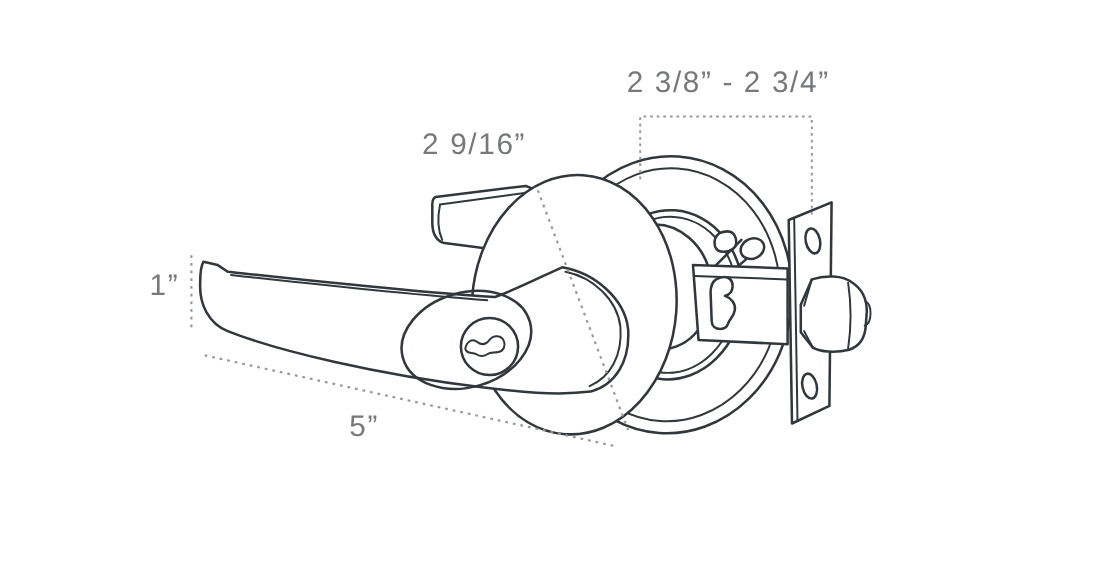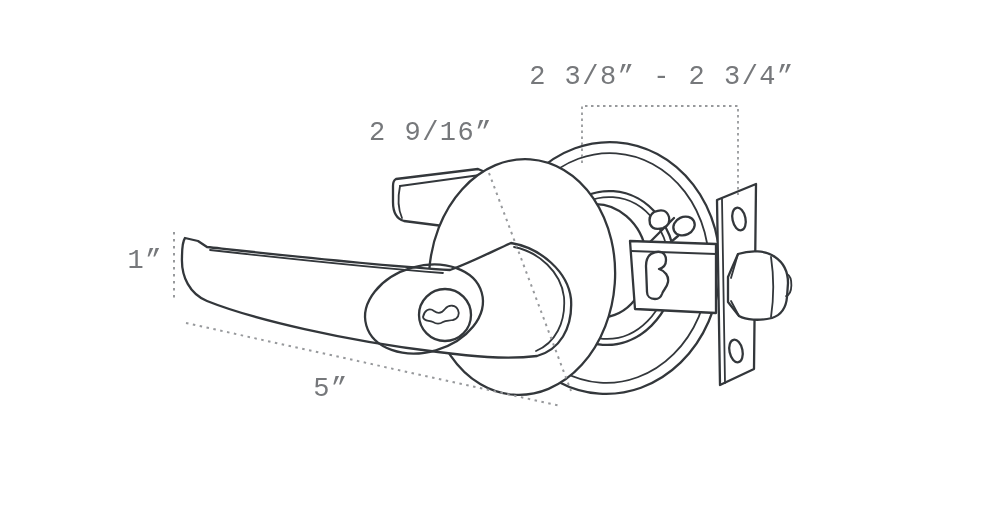--- a/index.html
+++ b/index.html
@@ -1,17 +1,17 @@
 <!DOCTYPE html>
 <html><head>
 <meta charset="utf-8">
 <style>
   html,body{margin:0;padding:0;background:#ffffff;}
   .stage{position:relative;width:1001px;height:510px;background:#ffffff;overflow:hidden;
-         font-family:Liberation Mono, monospace;}
+         font-family:Liberation Sans, sans-serif;}
   
   .ink{fill:none;stroke:#33373b;stroke-width:2.3;stroke-linejoin:round;stroke-linecap:round;}
   .ink-thin{fill:none;stroke:#33373b;stroke-width:1.8;stroke-linejoin:round;stroke-linecap:round;}
   .white{fill:#ffffff;stroke:#33373b;stroke-width:2.3;stroke-linejoin:round;stroke-linecap:round;}
   
   .dim-dot{fill:none;stroke:#97999c;stroke-width:2;stroke-dasharray:2.5 4.5;}
   .dim-dash{fill:none;stroke:#97999c;stroke-width:1.8;stroke-dasharray:2.5 3.5;}
   .dim-text{fill:#76787b;font-size:27px;letter-spacing:1.5px;}
 </style>
 </head>

